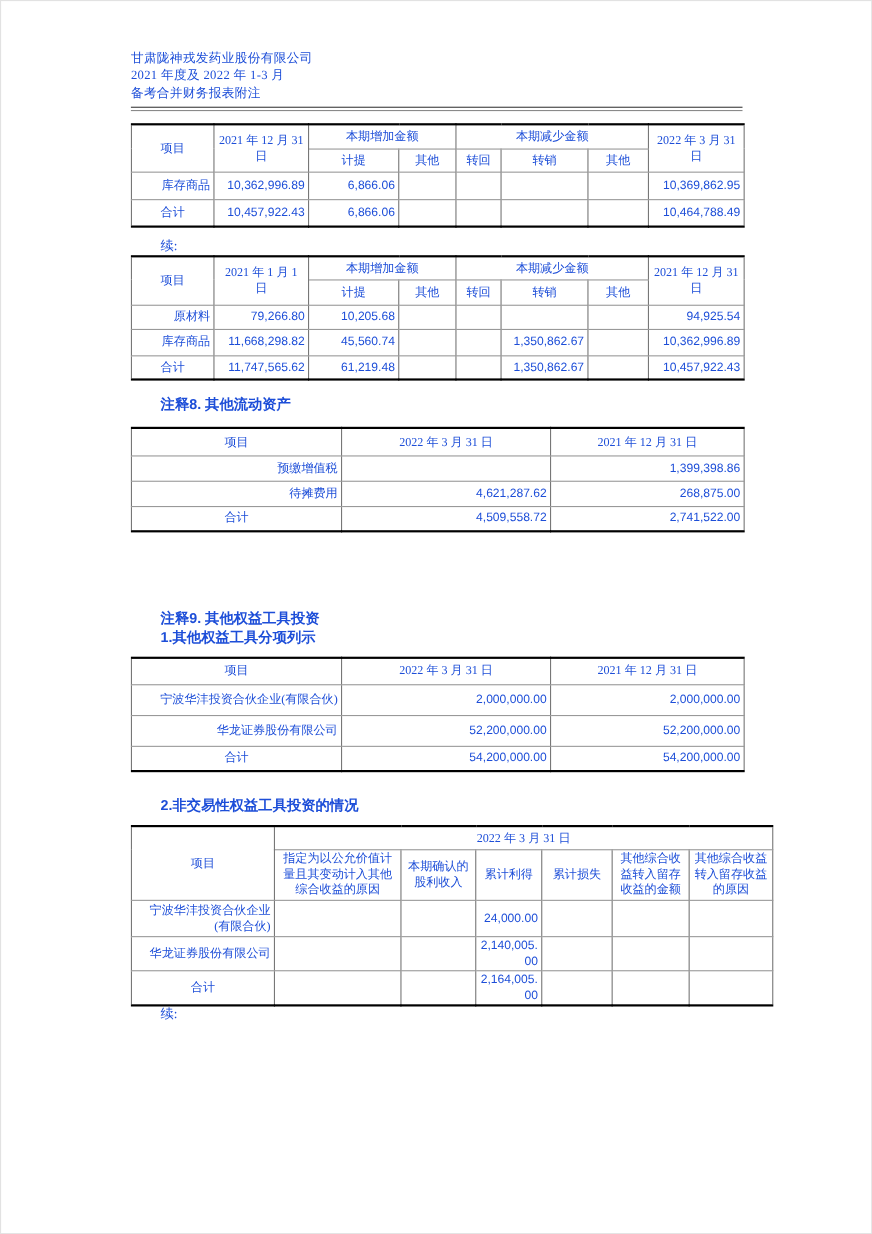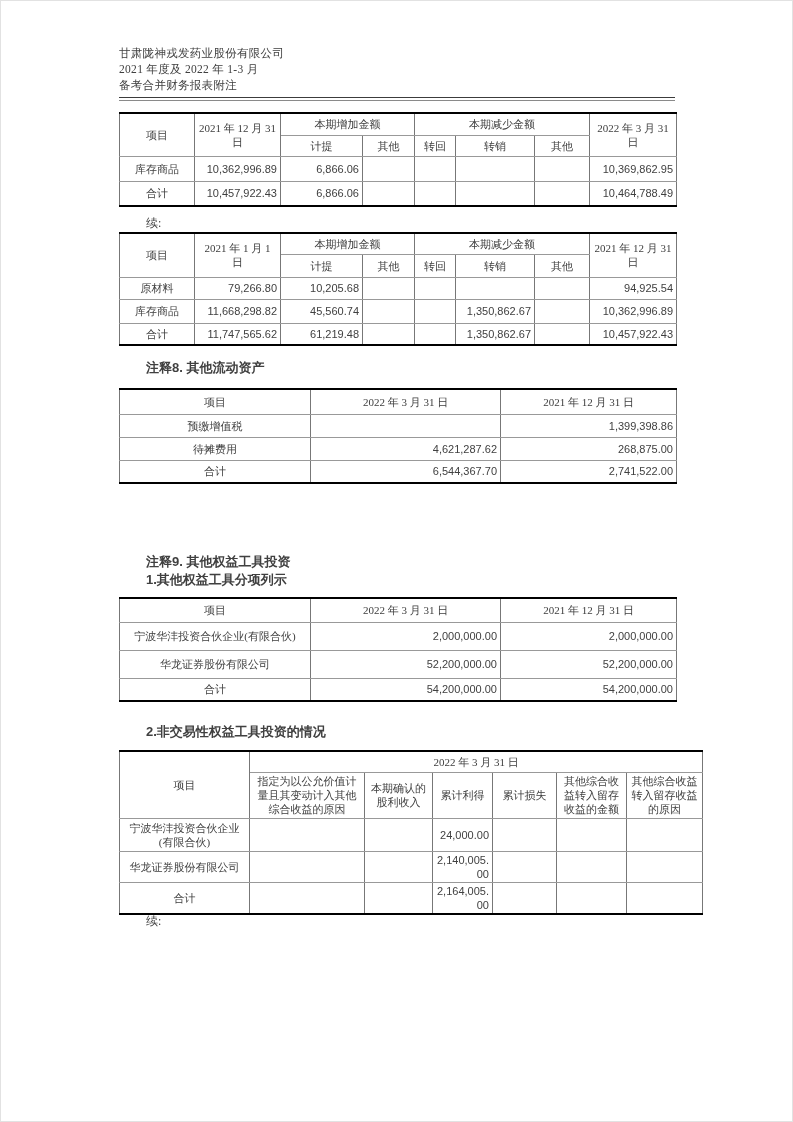--- a/index.html
+++ b/index.html
@@ -1,38 +1,38 @@
 <!DOCTYPE html>
 <html><head>
 <meta charset="utf-8">
 <style>
   html,body { margin:0; padding:0; background:#f2f2f2; }
   .page {
     position:relative; width:793px; height:1122px; margin:0 auto;
     background:#ffffff; border:1px solid #e2e2e2; box-sizing:border-box;
-    font-family:"Liberation Serif","DejaVu Serif",serif; color:#404040;
+    font-family:"Liberation Serif","DejaVu Serif",serif; color:#1d4ed8;
     overflow:hidden;
   }
   .abs { position:absolute; left:118px; }
 
   .hdr { top:44px; font-size:11.5px; line-height:16px; letter-spacing:0.3px; }
   .hdr div { white-space:nowrap; }
   .hdr-rule { top:96px; width:556px; height:2px; border-top:1px solid #3c3c3c; border-bottom:1px solid #8a8a8a; }
 
   .cont { font-size:12px; margin-left:27px; }
   .heading { font-family:"Liberation Sans","DejaVu Sans",sans-serif; font-weight:bold; font-size:13px; margin-left:27px; white-space:nowrap; }
 
   table.t { border-collapse:collapse; table-layout:fixed;
     border-top:2px solid #000; border-bottom:2px solid #000;
     border-left:1px solid #555; border-right:1px solid #555; }
   table.t td { border:1px solid #777; border-top-color:#999; border-bottom-color:#999;
     font-size:11px; line-height:14px; padding:1px 3px; vertical-align:middle;
     overflow:hidden; word-break:break-all; }
   td.hc { text-align:center; }
-  td.l { text-align:center; padding-left:4px; }
+  td.l { text-align:right; padding-left:4px; }
   td.r { text-align:right; padding-right:4px;
     font-family:"Liberation Sans","DejaVu Sans",sans-serif; font-size:10.5px; }
   td.tot { text-align:center; }
 
   .footer { position:absolute; top:1039px; left:0; width:100%; text-align:center;
     font-size:12px; letter-spacing:0.5px; }
 </style>
 </head>
 <body>
 
@@ -174,21 +174,21 @@
       <td class="r"></td>
       <td class="r">1,399,398.86</td>
     </tr>
     <tr style="height:23px">
       <td class="l">待摊费用</td>
       <td class="r">4,621,287.62</td>
       <td class="r">268,875.00</td>
     </tr>
     <tr style="height:23px">
       <td class="tot">合计</td>
-      <td class="r">6,544,367.70</td>
+      <td class="r">4,509,558.72</td>
       <td class="r">2,741,522.00</td>
     </tr>
   </tbody>
     </table>
 
   <div class="abs heading" style="top:552px">注释9. 其他权益工具投资</div>
   <div class="abs heading" style="top:570px">1.其他权益工具分项列示</div>
 
   <table class="t abs" style="top:596px; width:557px;">
     <colgroup>

